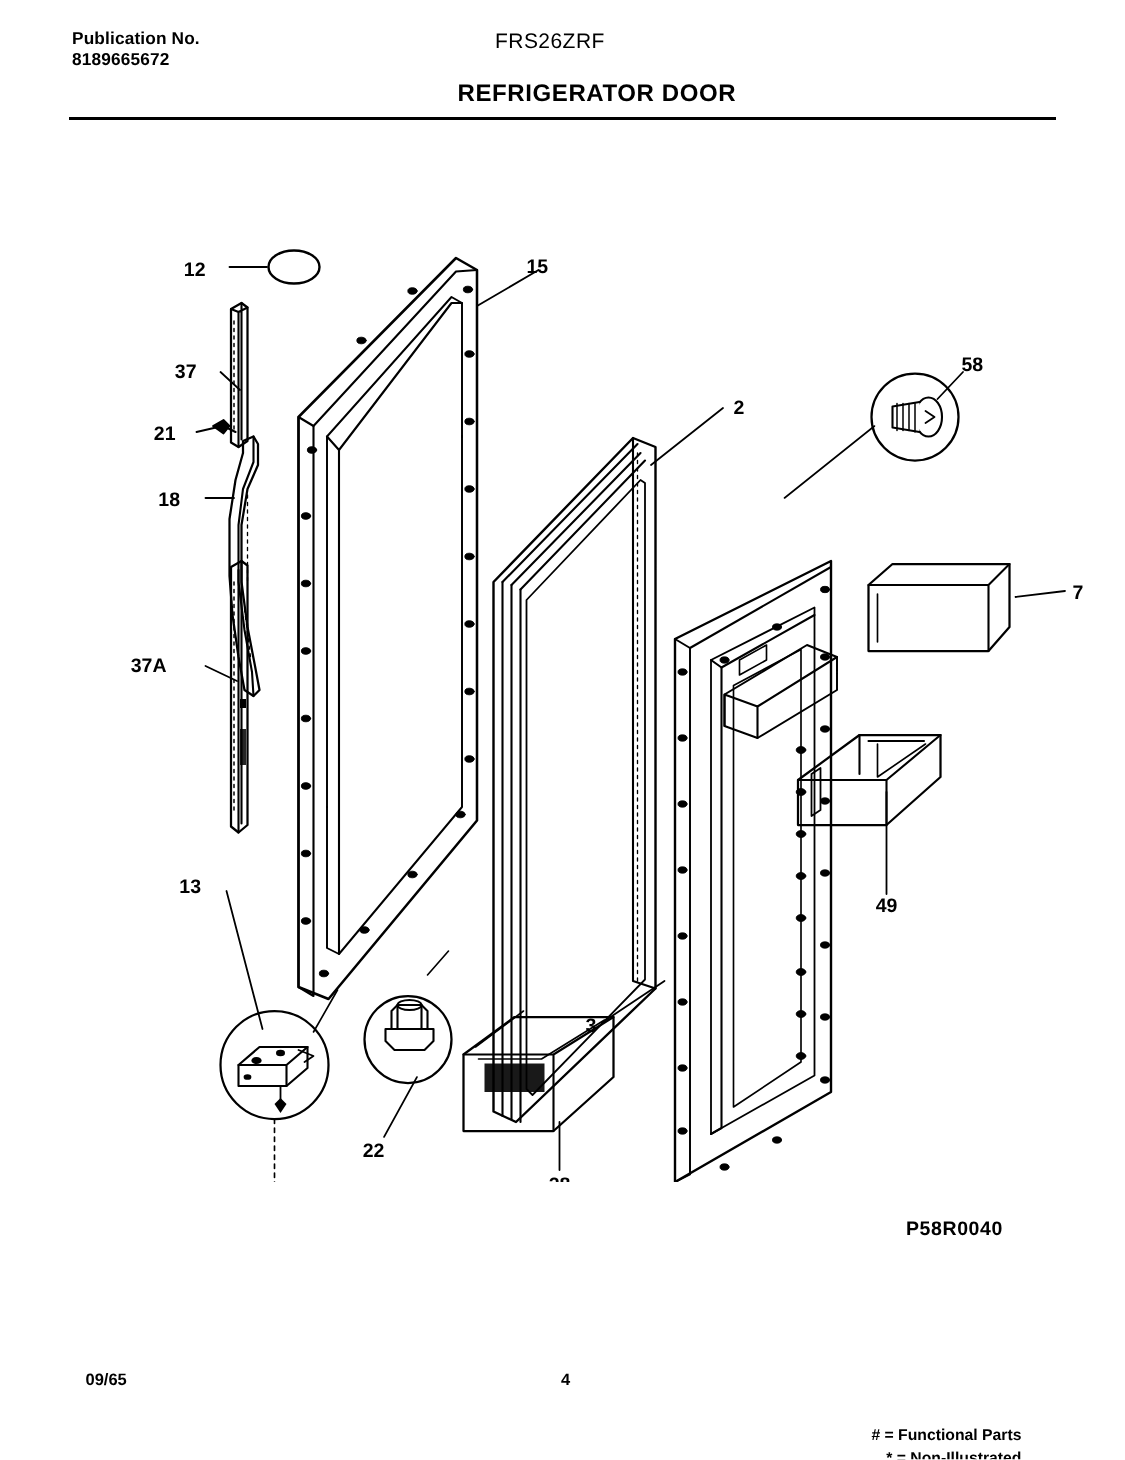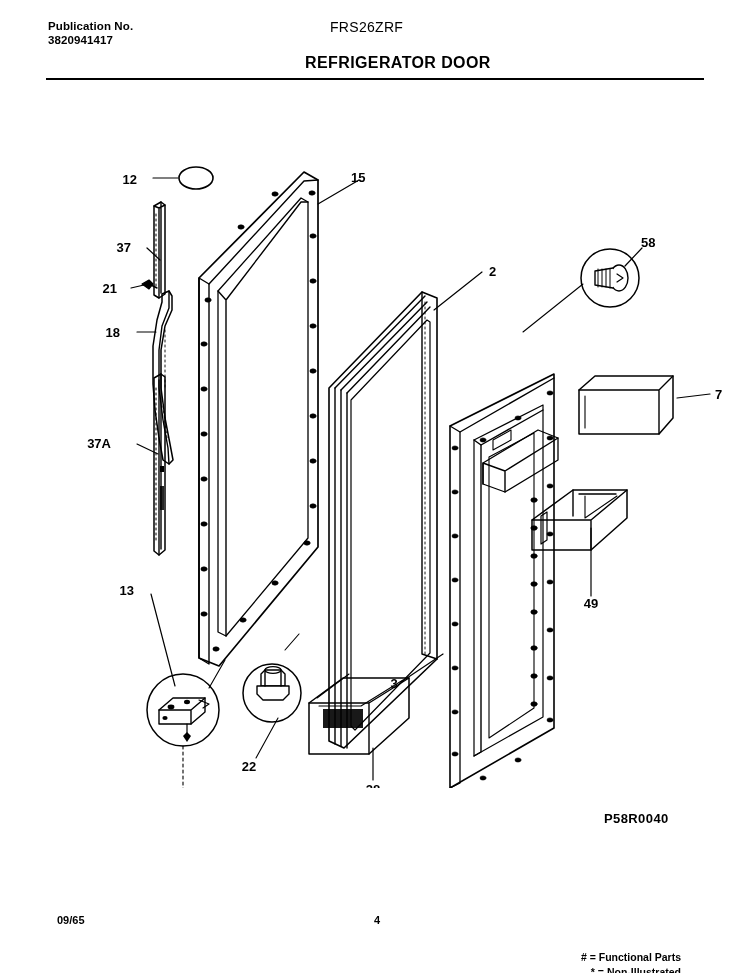--- a/index.html
+++ b/index.html
@@ -114,21 +114,21 @@
     fill: #000000;
   }
 </style>
 </head>
 <body>
 
 <div class="page">
 
   <div class="pub-block">
     <div>Publication No.</div>
-    <div>3820941417</div>
+    <div>8189665672</div>
   </div>
 
   <div class="model-no">FRS26ZRF</div>
   <div class="section-title">REFRIGERATOR DOOR</div>
   <div class="rule"></div>
 
   <div class="diagram">
     <svg width="750" height="700" viewBox="0 0 750 700" xmlns="http://www.w3.org/2000/svg">
       <g fill="none" stroke="#000000" stroke-width="1.4" stroke-linejoin="round" stroke-linecap="round">
 

